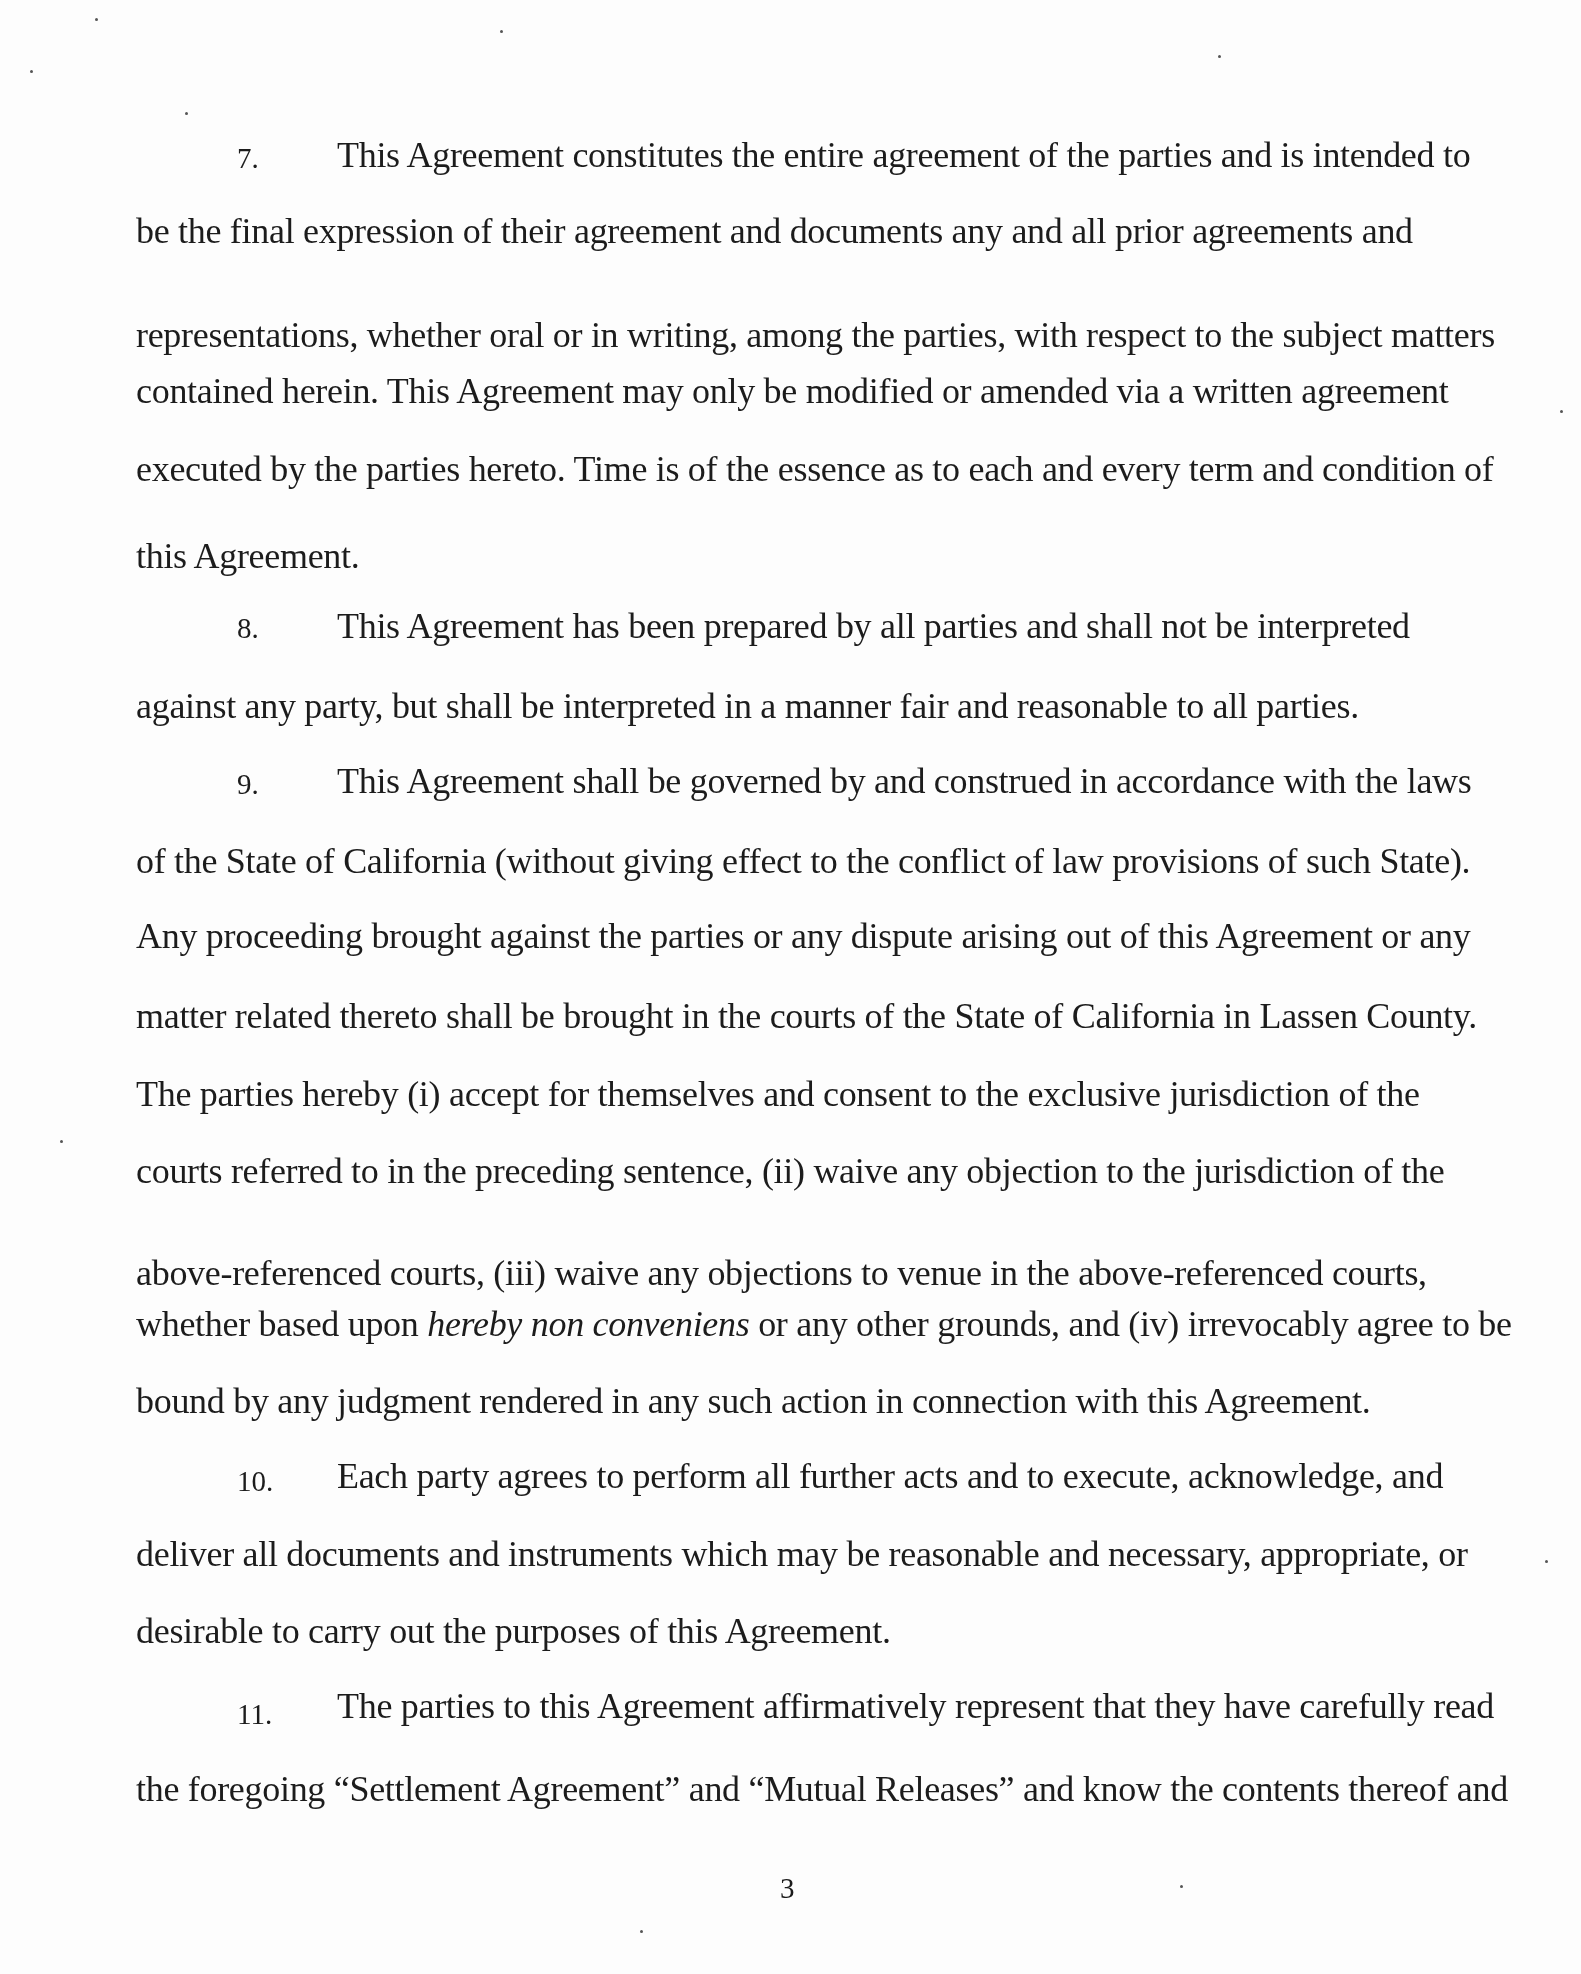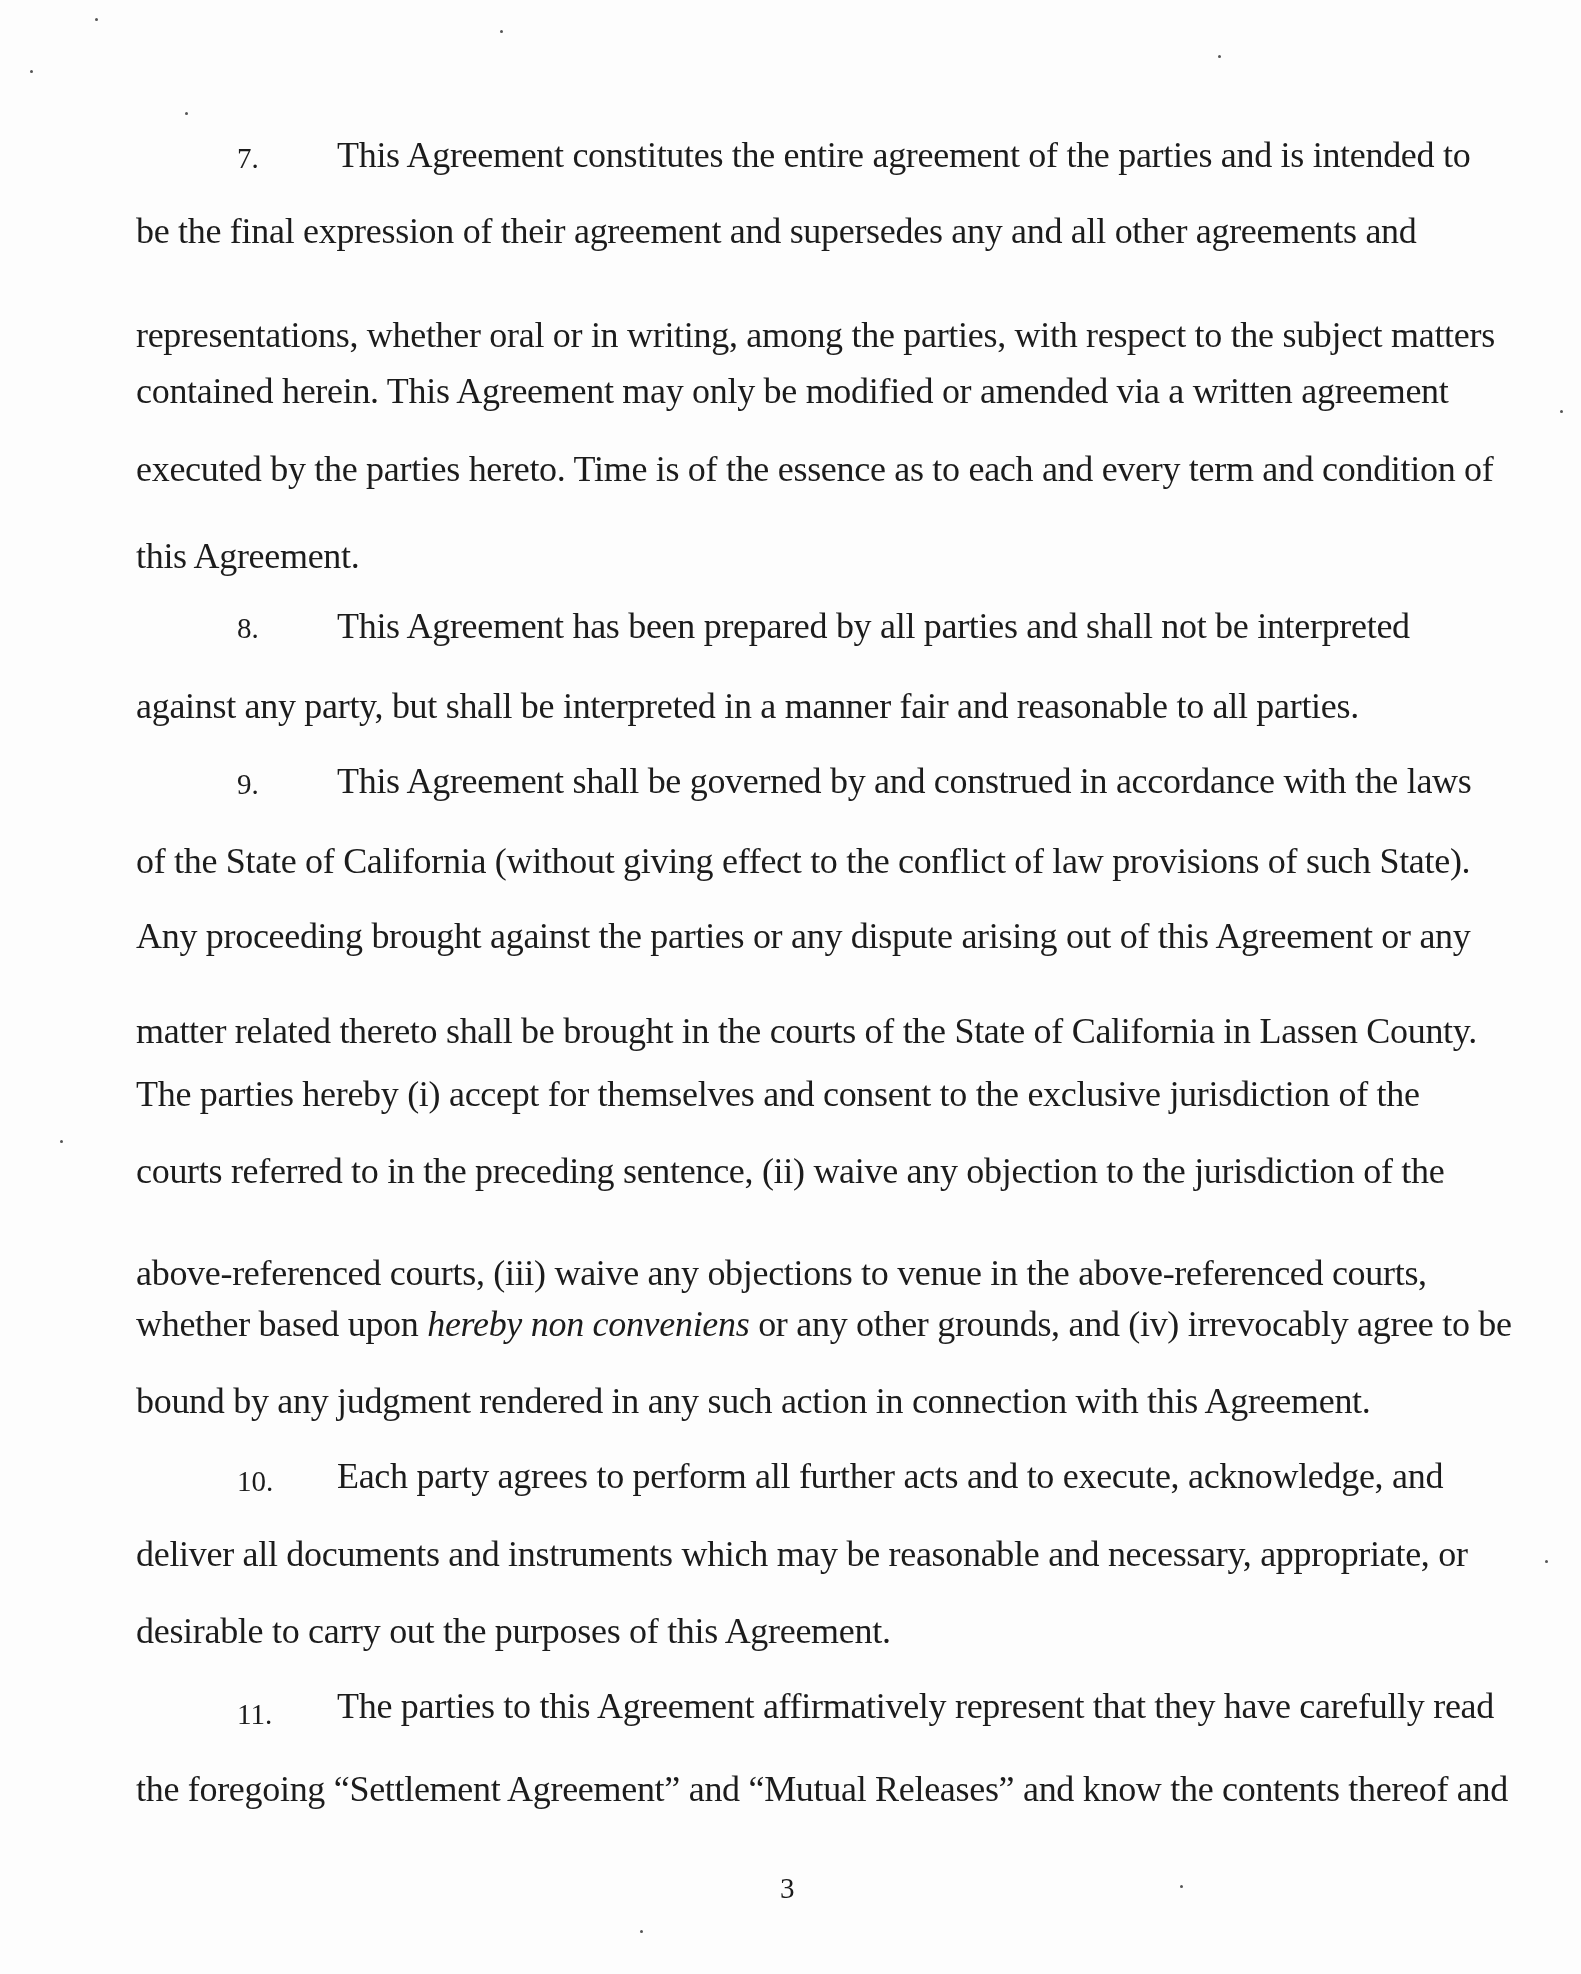--- a/index.html
+++ b/index.html
@@ -13,39 +13,39 @@
   .speck{position:absolute;width:3px;height:3px;border-radius:50%;background:#555;}
 </style>
 </head>
 <body>
 
 <div class="page">
 
   <div>
     <span class="num" style="left:237px;top:142px;">7.</span>
     <div class="line" style="left:337px;top:134px;">This Agreement constitutes the entire agreement of the parties and is intended to</div>
-    <div class="line" style="top:210px;">be the final expression of their agreement and supersedes any and all other agreements and</div>
+    <div class="line" style="top:210px;">be the final expression of their agreement and documents any and all prior agreements and</div>
     <div class="line" style="top:290px;margin-top:24px;">representations, whether oral or in writing, among the parties, with respect to the subject matters</div>
     <div class="line" style="top:370px;">contained herein.  This Agreement may only be modified or amended via a written agreement</div>
     <div class="line" style="top:448px;">executed by the parties hereto.  Time is of the essence as to each and every term and condition of</div>
     <div class="line" style="top:535px;">this Agreement.</div>
   </div>
 
   <div>
     <span class="num" style="left:237px;top:612px;">8.</span>
     <div class="line" style="left:337px;top:605px;">This Agreement has been prepared by all parties and shall not be interpreted</div>
     <div class="line" style="top:685px;">against any party, but shall be interpreted in a manner fair and reasonable to all parties.</div>
   </div>
 
   <div>
     <span class="num" style="left:237px;top:768px;">9.</span>
     <div class="line" style="left:337px;top:760px;">This Agreement shall be governed by and construed in accordance with the laws</div>
     <div class="line" style="top:840px;">of the State of California (without giving effect to the conflict of law provisions of such State).</div>
     <div class="line" style="top:915px;">Any proceeding brought against the parties or any dispute arising out of this Agreement or any</div>
-    <div class="line" style="top:995px;margin-top:15px;">matter related thereto shall be brought in the courts of the State of California in Lassen County.</div>
+    <div class="line" style="top:995px;">matter related thereto shall be brought in the courts of the State of California in Lassen County.</div>
     <div class="line" style="top:1073px;">The parties hereby (i) accept for themselves and consent to the exclusive jurisdiction of the</div>
     <div class="line" style="top:1150px;">courts referred to in the preceding sentence, (ii) waive any objection to the jurisdiction of the</div>
     <div class="line" style="top:1228px;margin-top:24px;">above-referenced courts, (iii) waive any objections to venue in the above-referenced courts,</div>
     <div class="line" style="top:1303px;">
       <span>whether based upon </span><i>hereby non conveniens</i>
       <span>or any other grounds, and (iv) irrevocably agree to be</span>
     </div>
     <div class="line" style="top:1380px;">bound by any judgment rendered in any such action in connection with this Agreement.</div>
   </div>
 

